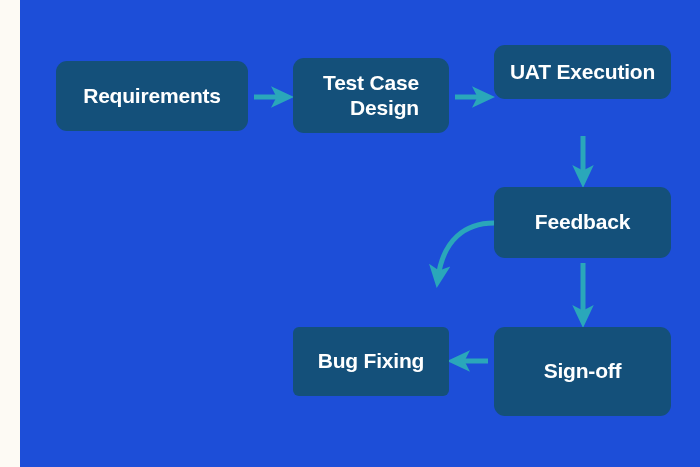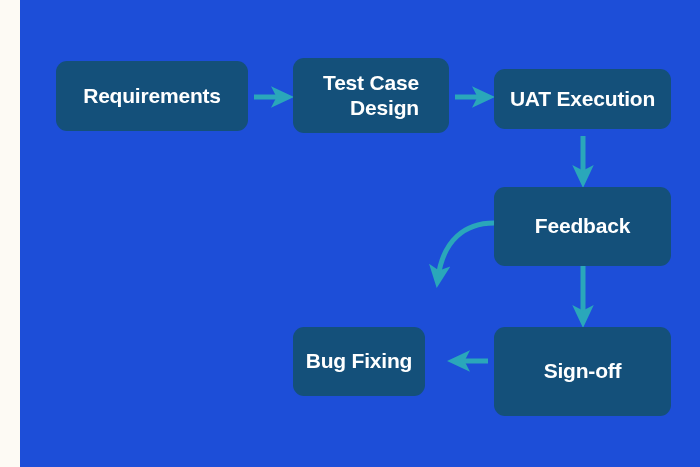--- a/index.html
+++ b/index.html
@@ -44,24 +44,24 @@
     box-sizing: border-box;
     padding: 4px 10px;
   }
   .node-label {
     display: block;
     white-space: pre-line;
   }
   
   #node-requirements { left: 36px;  top: 61px;  width: 192px; height: 70px; }
   #node-test-case-design { left: 273px; top: 58px;  width: 156px; height: 75px; text-align: right; }
-  #node-uat-execution { left: 474px; top: 69px;  width: 177px; height: 60px; }
-  #node-feedback { left: 474px; top: 187px; width: 177px; height: 79px; justify-content: center; }
+  #node-uat-execution { left: 474px; top: 45px;  width: 177px; height: 54px; }
+  #node-feedback { left: 474px; top: 187px; width: 177px; height: 71px; justify-content: center; }
   #node-sign-off { left: 474px; top: 327px; width: 177px; height: 89px; }
-  #node-bug-fixing { left: 273px; top: 327px; width: 132px; height: 69px; }
+  #node-bug-fixing { left: 273px; top: 327px; width: 156px; height: 69px; border-radius: 6px; }
 </style>
 </head>
 <body>
 
 <div id="canvas">
 
   <svg id="edge-layer" viewBox="0 0 700 467" width="700" height="467" xmlns="http://www.w3.org/2000/svg">
     <defs>
       <marker id="arrowhead-right" markerWidth="5" markerHeight="5" refX="2.6" refY="2.5" orient="auto" markerUnits="strokeWidth">
         <path d="M0,0.35 L4.6,2.5 L0,4.65 L1.1,2.5 Z" fill="#2aa7ba"></path>

